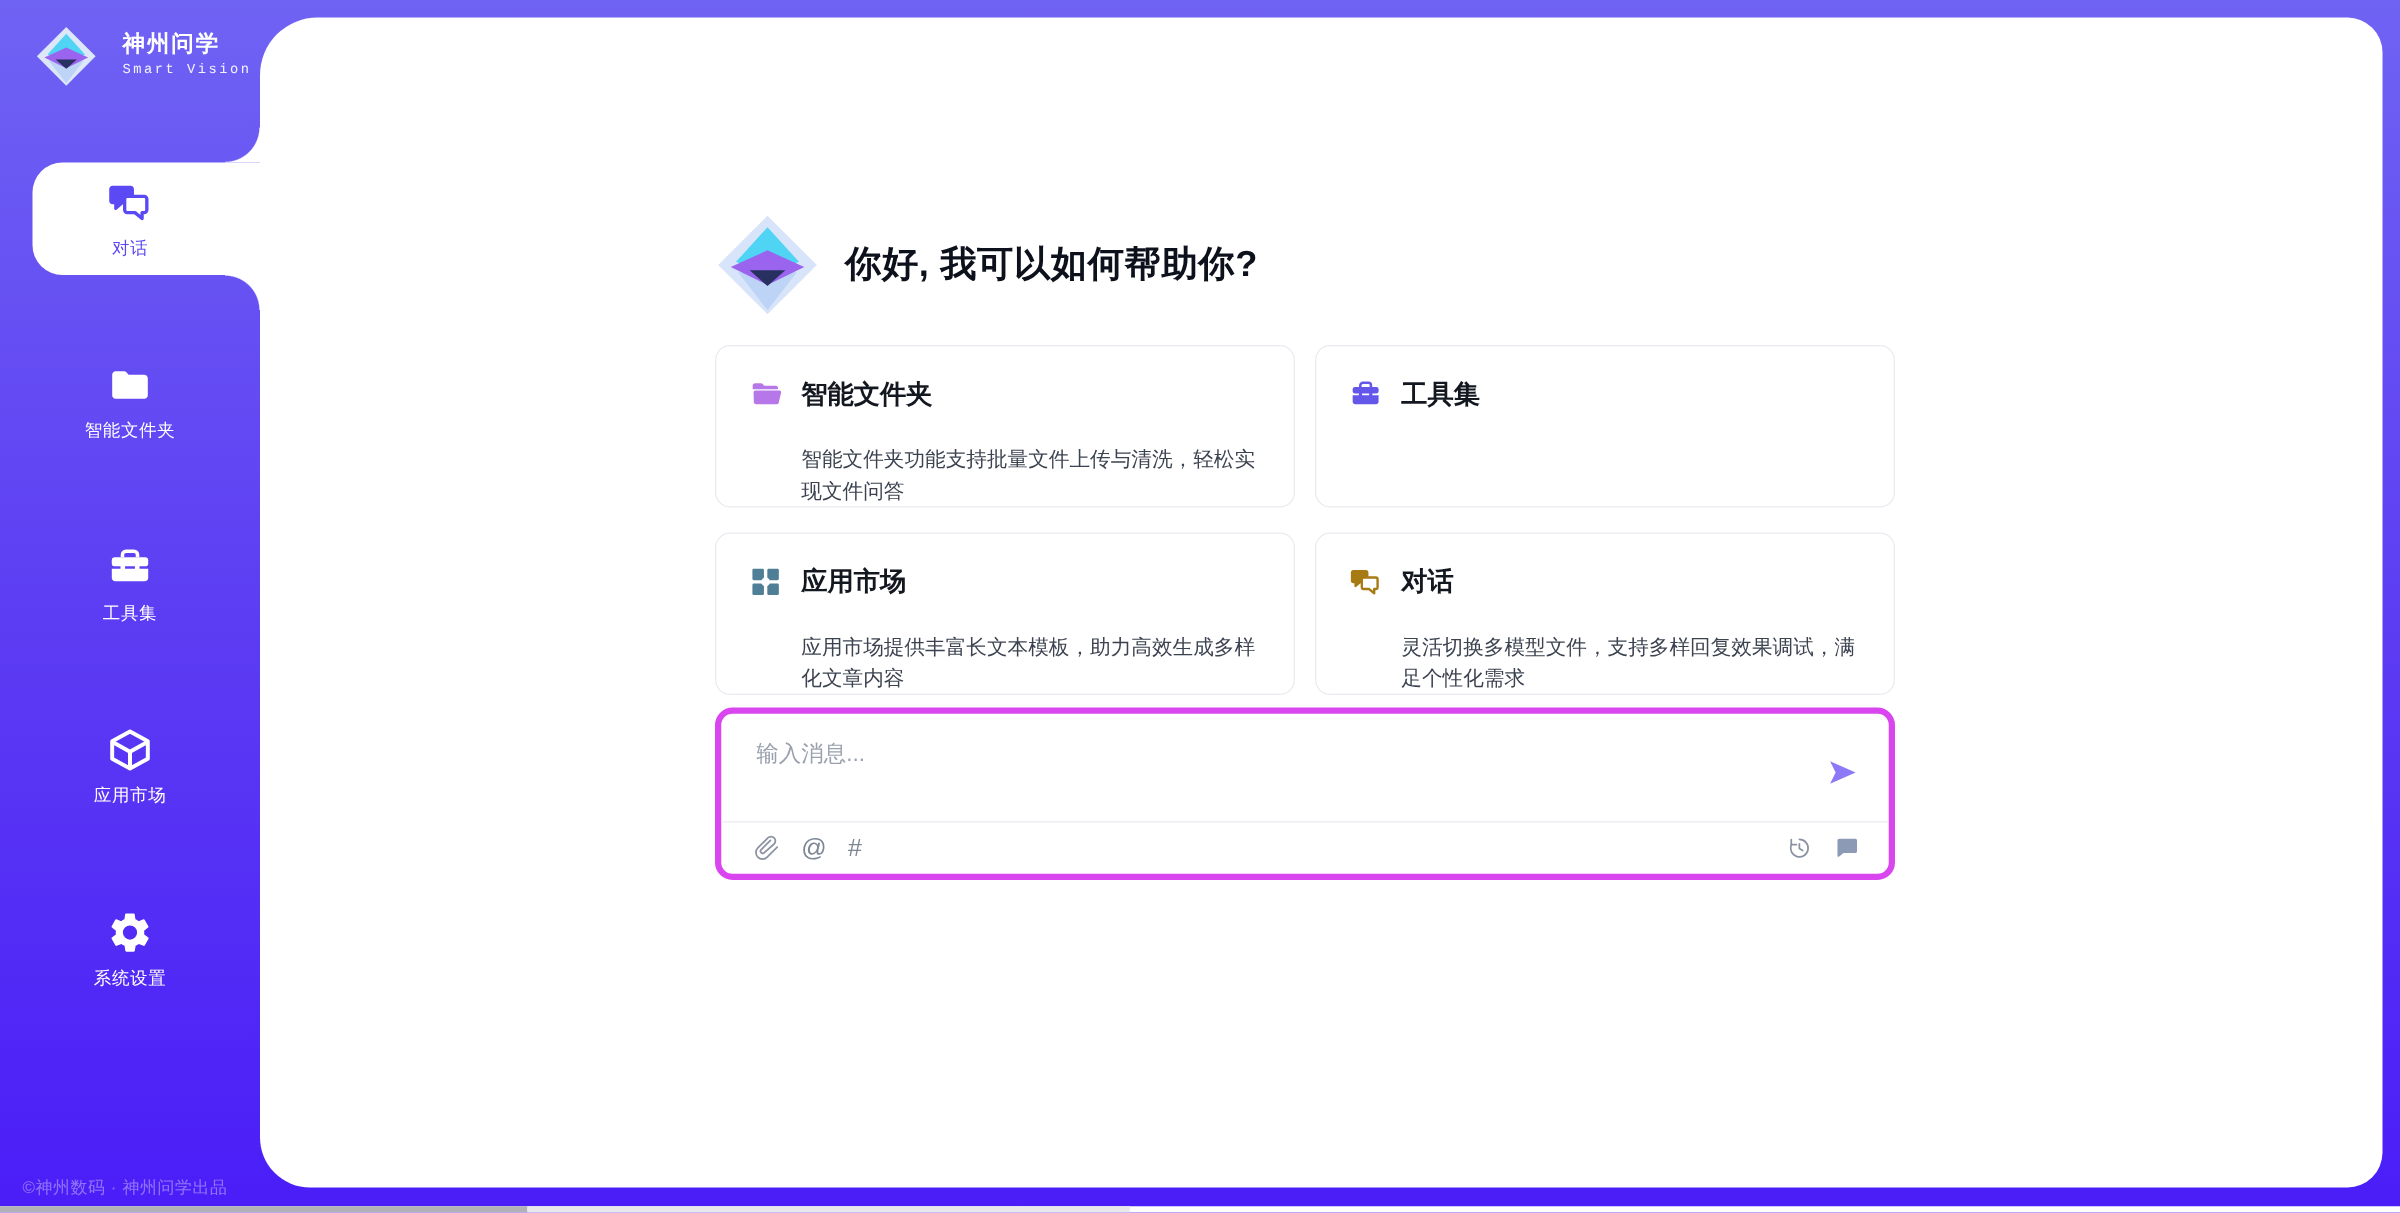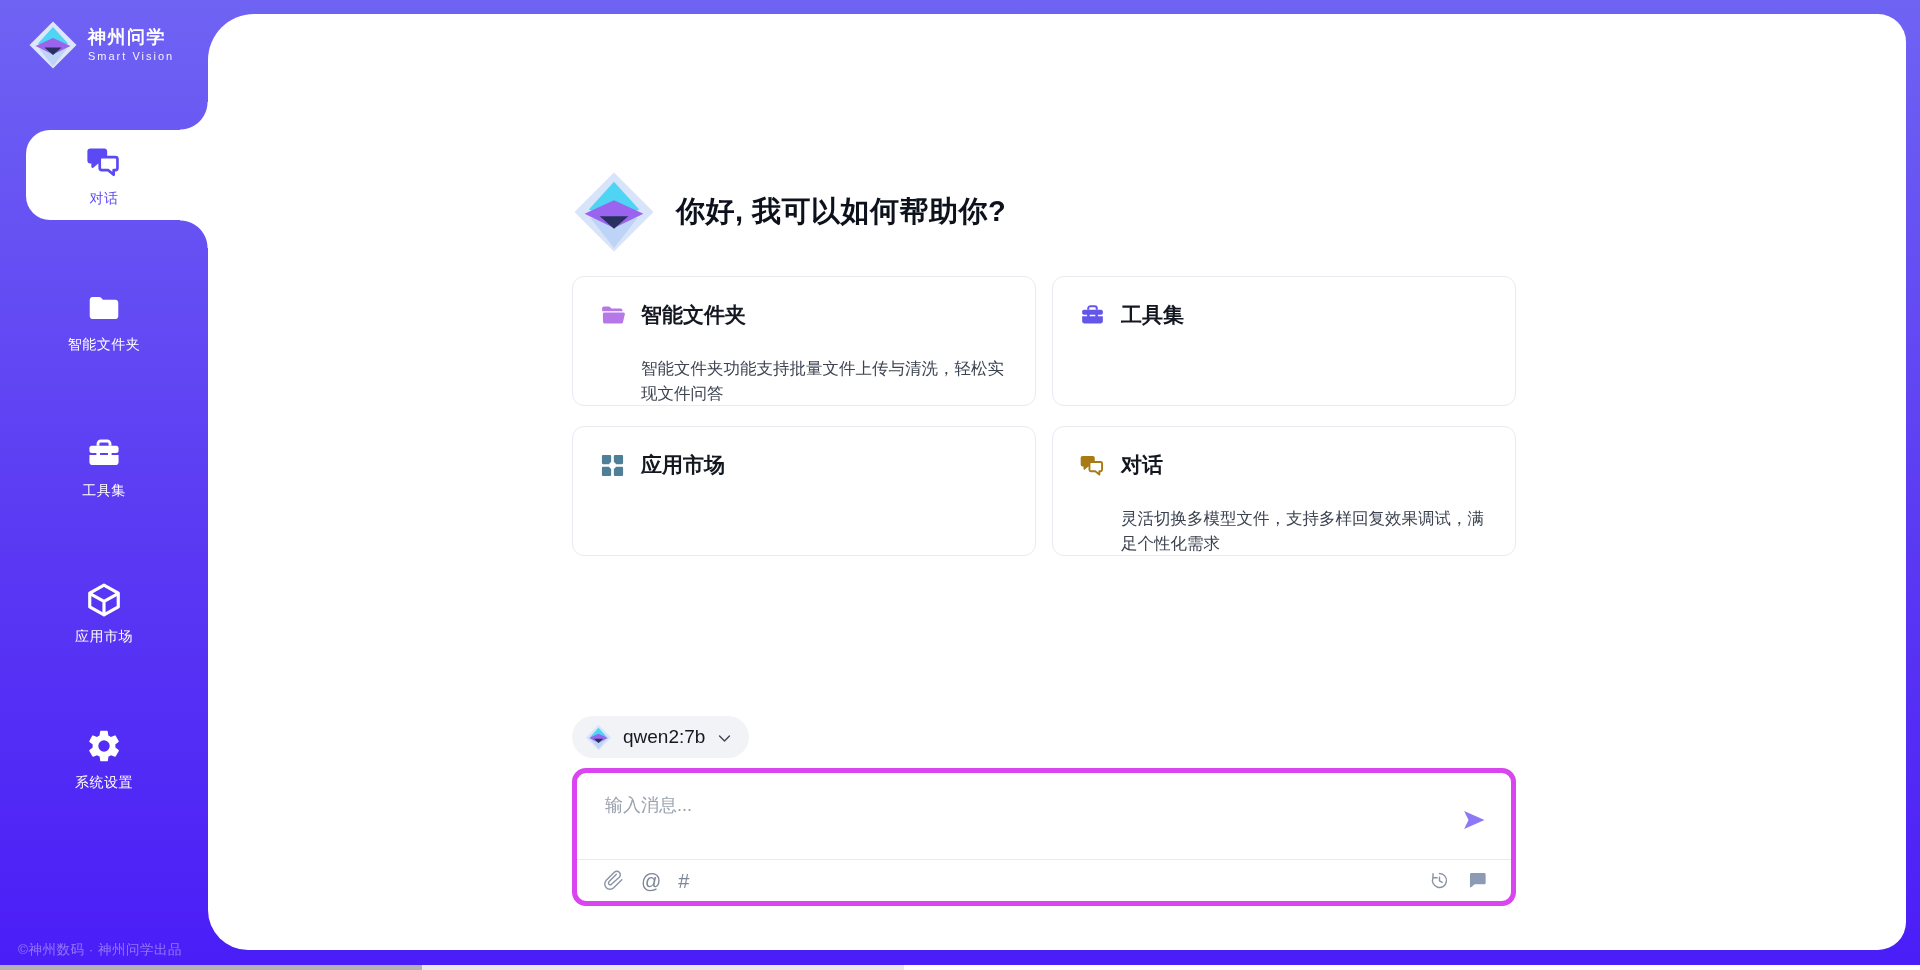--- a/index.html
+++ b/index.html
@@ -4,21 +4,21 @@
 <style>
   html,body{margin:0;padding:0;}
   body{
     width:1920px;height:970px;overflow:hidden;position:relative;
     background:linear-gradient(180deg,#6f63f3 0%,#5b3af3 55%,#4a1df8 100%);
     font-family:"Liberation Sans","DejaVu Sans",sans-serif;
     -webkit-font-smoothing:antialiased;
   }
   
   .sidebar{position:absolute;left:0;top:0;width:208px;height:970px;}
-  .logo-row{position:absolute;top:20px;left:28px;display:flex;align-items:center;gap:10px;}
+  .logo-row{position:absolute;top:20px;left:28px;display:flex;align-items:center;gap:20px;font-family:Liberation Mono, monospace;}
   .logo-row svg{width:50px;height:50px;display:block;}
   .brand-name{color:#fff;font-size:18px;font-weight:700;letter-spacing:1.5px;line-height:1.1;}
   .brand-sub{color:rgba(255,255,255,.92);font-size:11px;letter-spacing:2px;margin-top:3px;}
   .nav{position:absolute;top:130px;left:0;width:208px;}
   .nav-item{position:relative;height:90px;margin-bottom:56px;display:flex;flex-direction:column;
     align-items:center;justify-content:center;gap:9px;cursor:pointer;box-sizing:border-box;}
   .nav-item .nav-icon svg{width:38px;height:38px;display:block;color:#fff;}
   .nav-item .nav-label{font-size:14px;color:#fff;letter-spacing:.5px;}
   .nav-item.active{background:#fff;margin-left:26px;width:182px;border-radius:24px 0 0 24px;padding-right:26px;}
   .nav-item.active .nav-icon svg{color:#5b4af3;}
@@ -201,55 +201,37 @@
             <svg viewBox="0 0 24 24">
               <rect x="2.6" y="2.6" width="8.2" height="8.2" rx="1" fill="currentColor"></rect>
               <rect x="13.2" y="2.6" width="8.2" height="8.2" rx="1" fill="currentColor"></rect>
               <rect x="2.6" y="13.2" width="8.2" height="8.2" rx="1" fill="currentColor"></rect>
               <rect x="13.2" y="13.2" width="8.2" height="8.2" rx="1" fill="currentColor"></rect>
               <circle cx="12" cy="12" r="3.1" fill="#ffffff"></circle>
             </svg>
           </span>
           <span class="card-title">应用市场</span>
         </div>
+        <div class="card-desc">应用市场提供丰富长文本模板，助力高效生成多样化文章内容</div>
       </div>
 
       <div class="card">
         <div class="card-head">
           <span class="card-icon" style="color: rgb(168, 122, 19);">
             <svg viewBox="0 0 24 24">
               <path fill="currentColor" d="M3.2 3.5h9.1c1 0 1.7.8 1.7 1.7v6c0 1-.8 1.7-1.7 1.7H8.4l-3.2 2.7c-.5.4-1.2 0-1.2-.6v-2.1h-.8c-1 0-1.7-.8-1.7-1.7v-6c0-1 .8-1.7 1.7-1.7z"></path>
               <path fill="#ffffff" stroke="currentColor" stroke-width="1.7" stroke-linejoin="round" d="M10.6 8.9h8.6c.7 0 1.3.6 1.3 1.3v5.6c0 .7-.6 1.3-1.3 1.3h-1.1v3l-3.6-3h-3.9c-.7 0-1.3-.6-1.3-1.3v-5.6c0-.7.6-1.3 1.3-1.3z"></path>
             </svg>
           </span>
           <span class="card-title">对话</span>
         </div>
         <div class="card-desc">灵活切换多模型文件，支持多样回复效果调试，满足个性化需求</div>
       </div>
     </div>
 
-    <div>
-      <div class="model-pill">
-        <span>
-          <svg viewBox="0 0 100 100" class="pill-logo">
-            <polygon points="50,3 97,50 50,97 3,50" fill="#d8e4f9"></polygon>
-            <polygon points="50,14 80,47 50,60 20,47" fill="#4fd4f4"></polygon>
-            <polygon points="50,93 78,57 22,57" fill="#bdd4f6"></polygon>
-            <polygon points="50,36 85,52 50,69 15,52" fill="#9a64ef"></polygon>
-            <polygon points="33,55 67,55 50,70" fill="#27305e"></polygon>
-          </svg>
-        </span>
-        <span class="model-name">qwen2:7b</span>
-        <span class="chev">
-          <svg viewBox="0 0 24 24">
-              <path fill="none" stroke="currentColor" stroke-width="2" stroke-linecap="round" stroke-linejoin="round" d="M5 8.5l7 7 7-7"></path>
-            </svg>
-        </span>
-      </div>
-    </div>
 
     <div class="composer">
       <textarea placeholder="输入消息..." style=""></textarea>
       <span class="send-btn">
         <svg viewBox="0 0 24 24">
             <path fill="currentColor" d="M3.5 4.3L21 12 3.5 19.7 7.3 12z"></path>
           </svg>
       </span>
       <div class="divider"></div>
       <div class="composer-toolbar">

